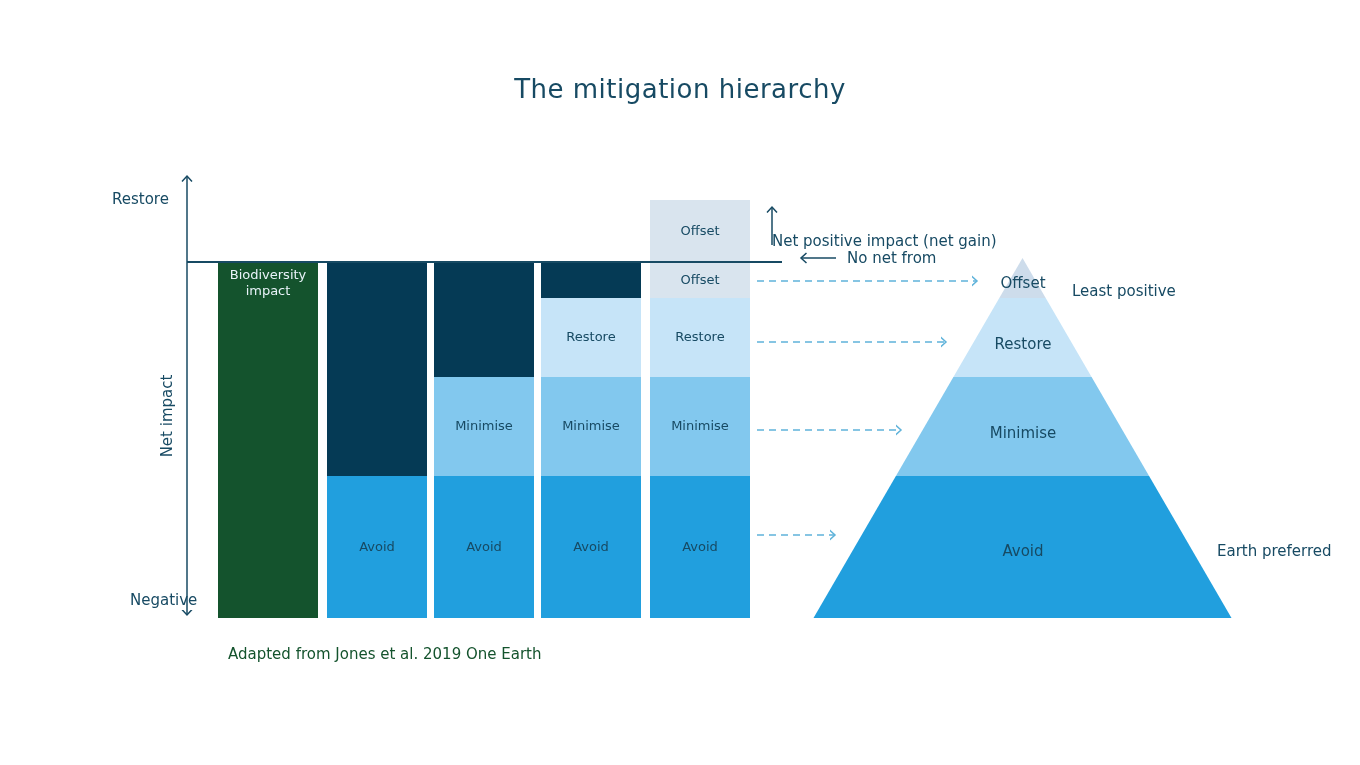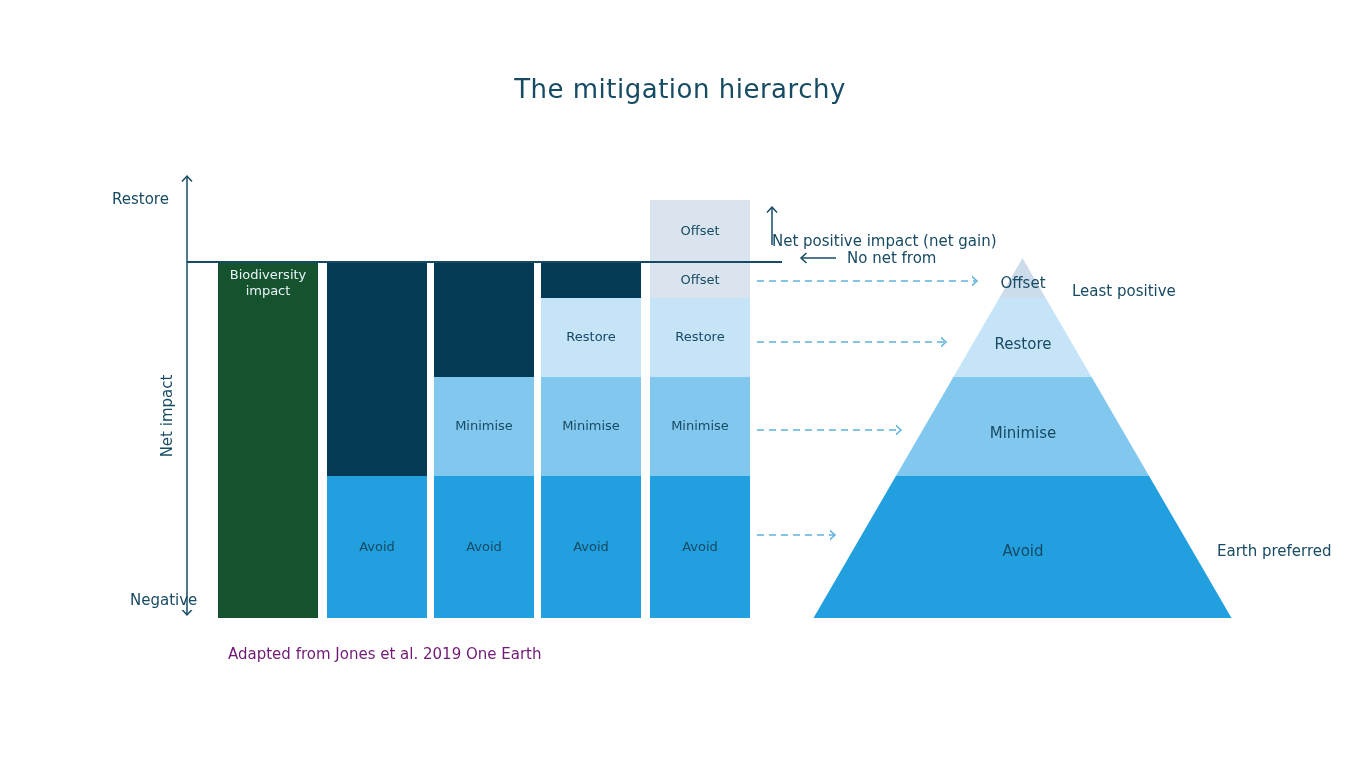--- a/index.html
+++ b/index.html
@@ -26,21 +26,21 @@
   .c-minimise{background:#82c8ee;}
   .c-restore{background:#c6e4f8;}
   .c-offset{background:#d9e4ee;}
   .overlay{position:absolute;left:0;top:0;z-index:2;pointer-events:none;}
   .labels{position:absolute;left:0;top:0;width:100%;height:100%;z-index:3;pointer-events:none;}
   .pyr-label{
     position:absolute;left:1023px;transform:translate(-50%,-50%);
     font-size:15px;white-space:nowrap;color:#174a63;
   }
   .annot{font-size:15px;white-space:nowrap;color:#174a63;}
-  .source{font-size:15px;white-space:nowrap;color:#701a75;}
+  .source{font-size:15px;white-space:nowrap;color:#14532d;}
 </style>
 </head>
 <body>
 
 <div class="canvas">
 
   <div class="bars">
 
     <div class="bar" style="left:218px;top:263px;">
       <div class="seg c-impact" style="height:355px;">Biodiversity impact</div>

